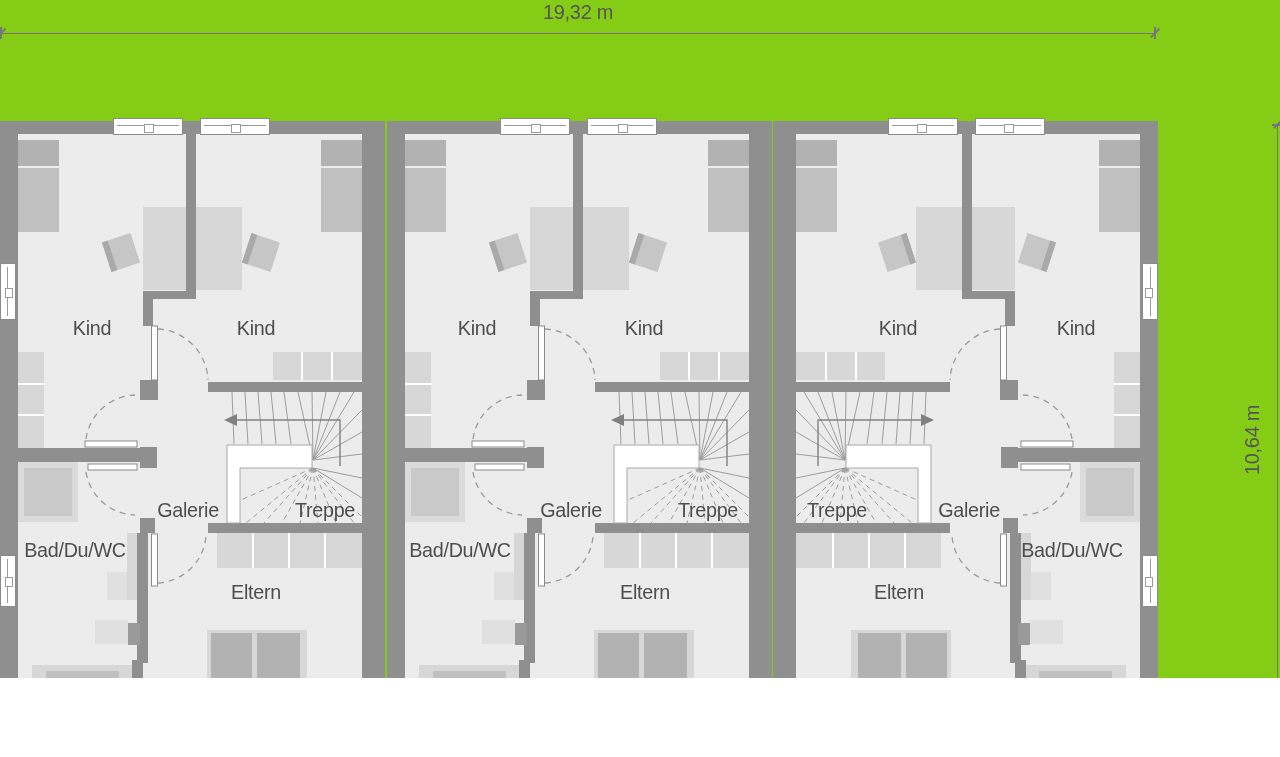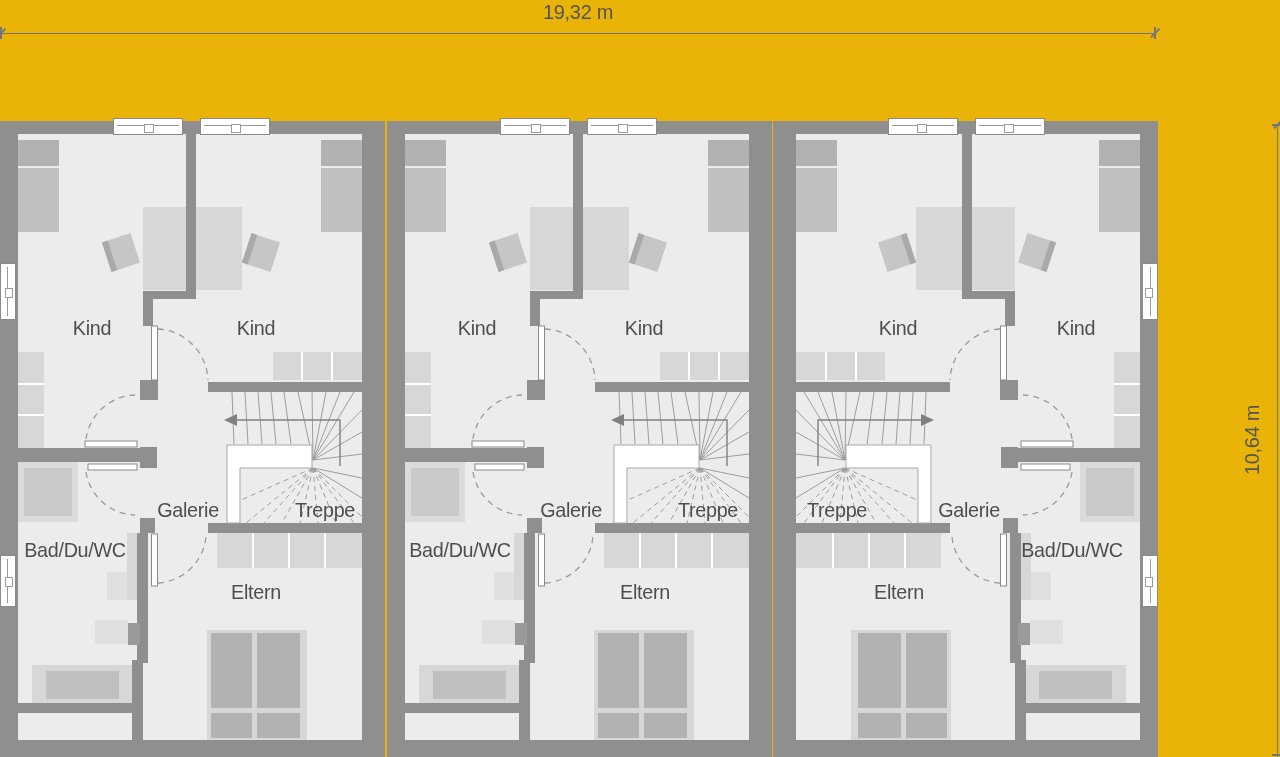--- a/index.html
+++ b/index.html
@@ -1,16 +1,16 @@
 <!DOCTYPE html>
 <html><head>
 <meta charset="utf-8">
 <style>
   html,body{margin:0;padding:0;background:#fff;}
-  #stage{position:relative;width:1280px;height:757px;background:#eab308;overflow:hidden;
+  #stage{position:relative;width:1280px;height:678px;background:#84cc16;overflow:hidden;
          font-family:"Liberation Sans",sans-serif;}
   
   .dim-label{position:absolute;color:var(--text,#555);font-size:21px;white-space:nowrap;
              transform:translate(-50%,-50%) scaleX(.95);letter-spacing:-.3px;}
   .dim-label.vert{transform:translate(-50%,-50%) rotate(-90deg) scaleX(.95);}
   .dim-line{position:absolute;background:#767676;}
   .dim-tick{position:absolute;background:#767676;}
   .dim-slash{position:absolute;background:#767676;width:12px;height:1.5px;}
   
   .unit{position:absolute;top:0;width:385px;height:757px;}

